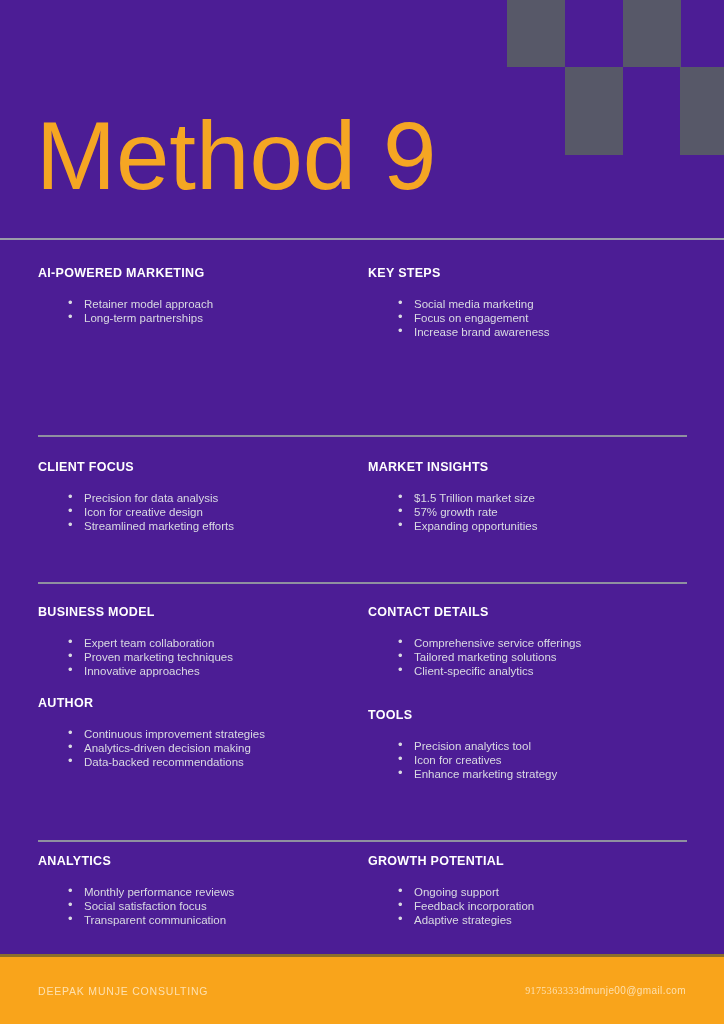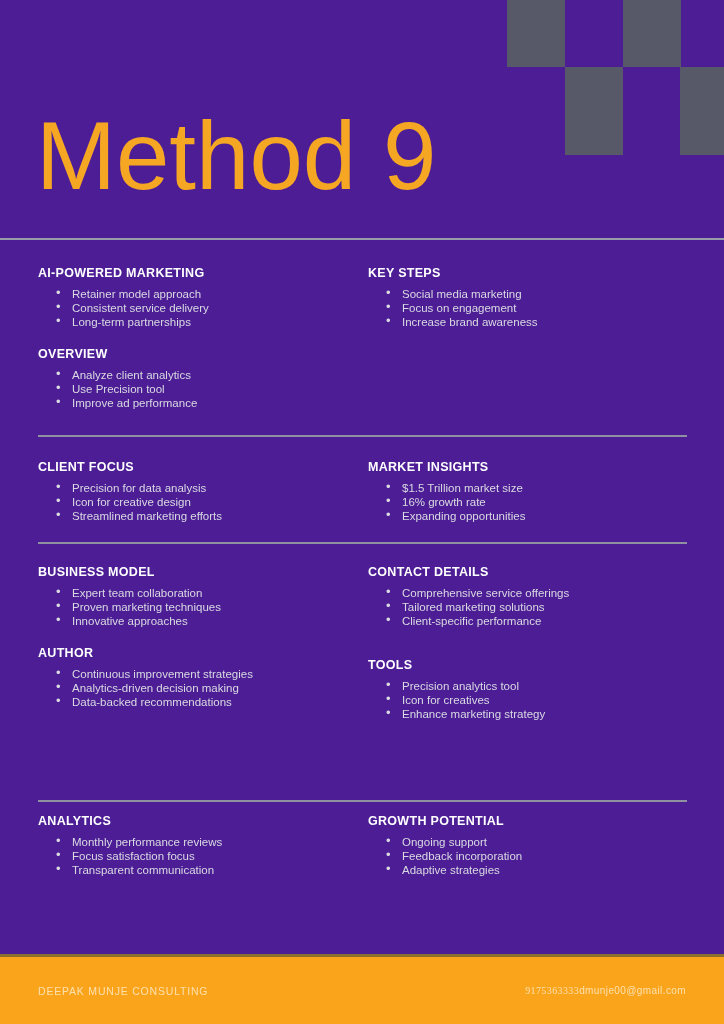--- a/index.html
+++ b/index.html
@@ -47,21 +47,21 @@
   }
 
   
   .row {
     display: grid;
     grid-template-columns: 330px 1fr;
     padding: 0 37px 0 38px;
     box-sizing: border-box;
   }
   .row-1 { height: 195px; padding-top: 26px; }
-  .row-2 { height: 105px; padding-top: 23px; }
+  .row-2 { height: 145px; padding-top: 23px; }
   .row-3 { height: 256px; padding-top: 21px; }
   .row-4 { height: 133px; padding-top: 12px; }
 
   .rule {
     height: 0;
     border-top: 2px solid #8f90a0;
     margin: 0 37px 0 38px;
   }
 
   .sec { margin: 0; }
@@ -71,21 +71,21 @@
   .sec-h {
     margin: 0 0 6px 0;
     font-size: 12.5px;
     line-height: 15px;
     font-weight: 700;
     letter-spacing: 0.3px;
     color: #FFFFFF;
     text-transform: uppercase;
   }
   .sec-list {
-    margin: 4px;
+    margin: 16px;
     padding: 0;
     list-style: none;
   }
   .sec-list li {
     position: relative;
     padding-left: 30px;
     font-size: 11.5px;
     line-height: 14px;
     color: #D9DAE2;
   }
@@ -146,30 +146,21 @@
   <div class="masthead">
     <h1 class="page-title">Method 9</h1>
   </div>
 
   <div class="row row-1">
     <div class="col">
       <section class="sec">
         <h2 class="sec-h">AI-POWERED MARKETING</h2>
         <ul class="sec-list">
           <li>Retainer model approach</li>
-          <li>Consistent service delivery</li>
           <li>Long-term partnerships</li>
-        </ul>
-      </section>
-      <section class="sec">
-        <h2 class="sec-h">OVERVIEW</h2>
-        <ul class="sec-list">
-          <li>Analyze client analytics</li>
-          <li>Use Precision tool</li>
-          <li>Improve ad performance</li>
         </ul>
       </section>
     </div>
     <div class="col">
       <section class="sec">
         <h2 class="sec-h">KEY STEPS</h2>
         <ul class="sec-list">
           <li>Social media marketing</li>
           <li>Focus on engagement</li>
           <li>Increase brand awareness</li>
@@ -189,21 +180,21 @@
           <li>Icon for creative design</li>
           <li>Streamlined marketing efforts</li>
         </ul>
       </section>
     </div>
     <div class="col">
       <section class="sec">
         <h2 class="sec-h">MARKET INSIGHTS</h2>
         <ul class="sec-list">
           <li>$1.5 Trillion market size</li>
-          <li>16% growth rate</li>
+          <li>57% growth rate</li>
           <li>Expanding opportunities</li>
         </ul>
       </section>
     </div>
   </div>
 
   <div class="rule"></div>
 
   <div class="row row-3">
     <div class="col">
@@ -223,21 +214,21 @@
           <li>Data-backed recommendations</li>
         </ul>
       </section>
     </div>
     <div class="col">
       <section class="sec">
         <h2 class="sec-h">CONTACT DETAILS</h2>
         <ul class="sec-list">
           <li>Comprehensive service offerings</li>
           <li>Tailored marketing solutions</li>
-          <li>Client-specific performance</li>
+          <li>Client-specific analytics</li>
         </ul>
       </section>
       <section class="sec gap-lg">
         <h2 class="sec-h">TOOLS</h2>
         <ul class="sec-list">
           <li>Precision analytics tool</li>
           <li>Icon for creatives</li>
           <li>Enhance marketing strategy</li>
         </ul>
       </section>
@@ -245,21 +236,21 @@
   </div>
 
   <div class="rule"></div>
 
   <div class="row row-4">
     <div class="col">
       <section class="sec">
         <h2 class="sec-h">ANALYTICS</h2>
         <ul class="sec-list">
           <li>Monthly performance reviews</li>
-          <li>Focus satisfaction focus</li>
+          <li>Social satisfaction focus</li>
           <li>Transparent communication</li>
         </ul>
       </section>
     </div>
     <div class="col">
       <section class="sec">
         <h2 class="sec-h">GROWTH POTENTIAL</h2>
         <ul class="sec-list">
           <li>Ongoing support</li>
           <li>Feedback incorporation</li>

